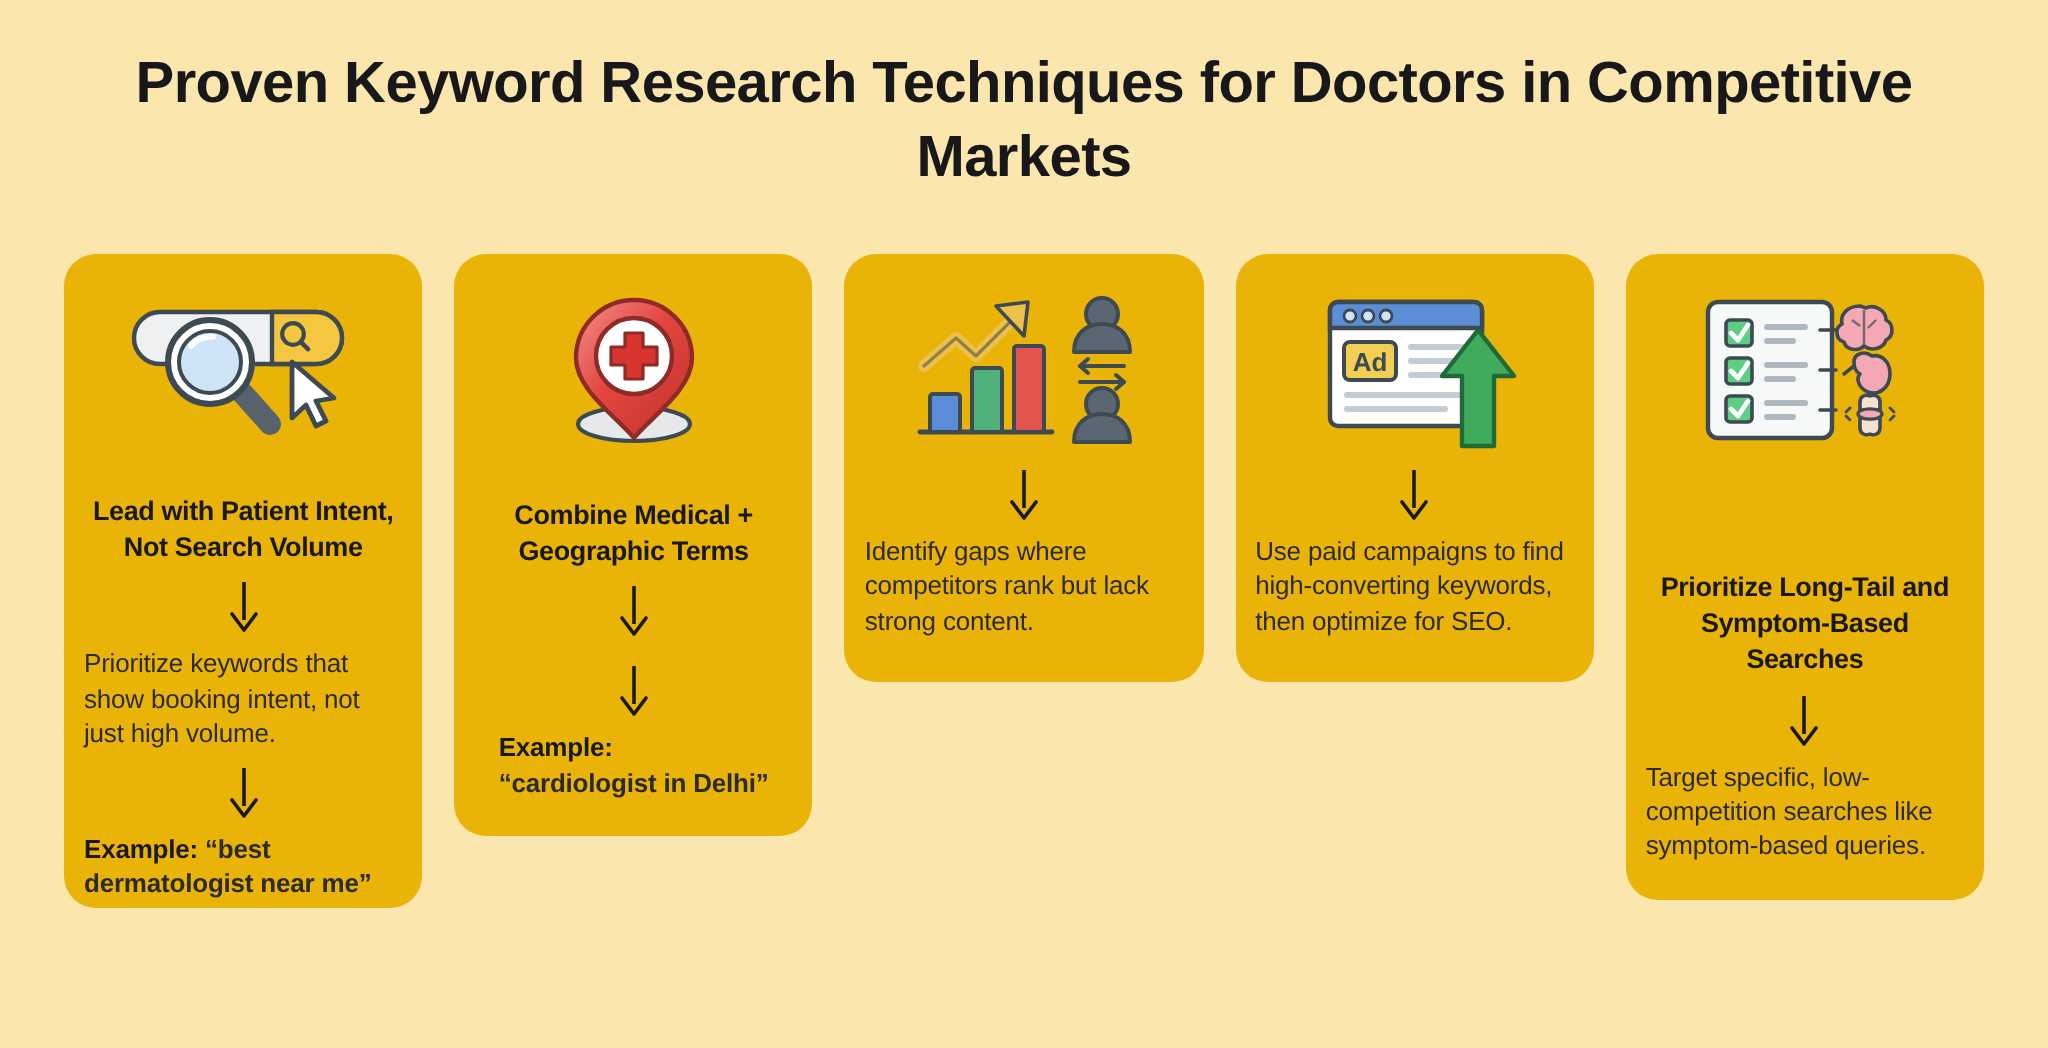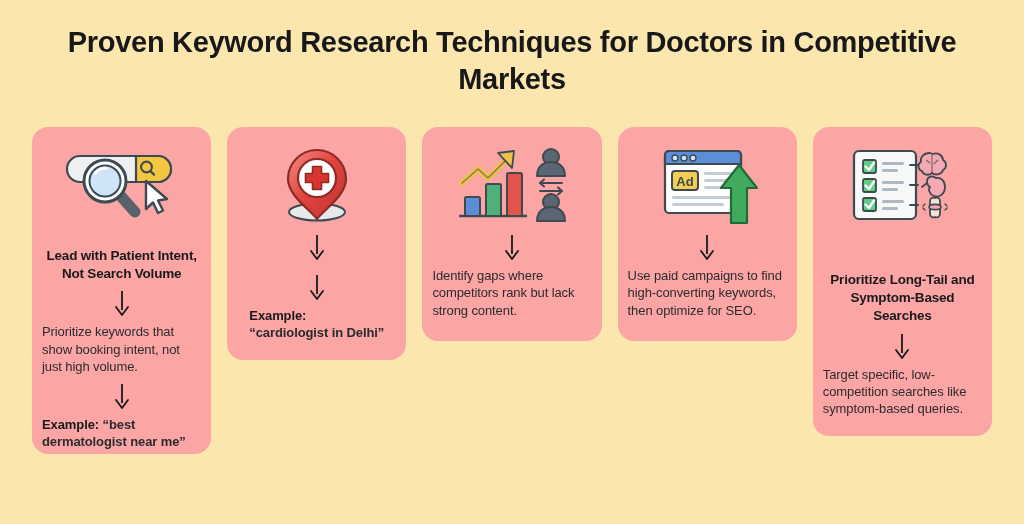--- a/index.html
+++ b/index.html
@@ -43,21 +43,21 @@
     top: 127px;
     left: 32px;
     width: 960px;
     display: flex;
     align-items: flex-start;
     gap: 16px;
   }
 
   .card {
     width: 180px;
-    background: #fca5a5;
+    background: #eab308;
     border-radius: 16px;
     padding: 16px 10px 18px 10px;
     display: flex;
     flex-direction: column;
     align-items: center;
   }
 
   .card-icon {
     width: 120px;
     height: 84px;
@@ -105,21 +105,21 @@
 
   
   .card--1 { padding-bottom: 4px; }
   .card--2 { padding-bottom: 18px; }
   .card--3 { padding-bottom: 22px; }
   .card--4 { padding-bottom: 22px; }
   .card--5 { padding-bottom: 18px; }
 
   .card--3 .card-heading,
   .card--4 .card-heading { margin-top: 44px; }
-  .card--5 .card-heading { margin-top: 44px; }
+  .card--5 .card-heading { margin-top: 58px; }
   .card--2 .card-heading { margin-top: 22px; }
 
   svg { overflow: visible; }
 </style>
 </head>
 <body>
 
 <div id="infographic">
 
   <div class="title">Proven Keyword Research Techniques for Doctors in Competitive Markets</div>
@@ -187,20 +187,21 @@
           <ellipse cx="60" cy="69" rx="28" ry="8.5" fill="#e6e8ea" stroke="#3e4a52" stroke-width="2"></ellipse>
 
           <path d="M60 7 C44 7 31 20 31 36 C31 52 52 66 60 76 C68 66 89 52 89 36 C89 20 76 7 60 7 Z" fill="url(#pinGrad)" stroke="#8e2b27" stroke-width="2.2"></path>
 
           <circle cx="60" cy="35" r="19" fill="#ffffff" stroke="#8e2b27" stroke-width="2.2"></circle>
 
           <path d="M55.5 23.5 h9 v7 h7 v9 h-7 v7 h-9 v-7 h-7 v-9 h7 z" fill="#d8352f" stroke="#8e2b27" stroke-width="1.6" stroke-linejoin="round"></path>
         </svg>
       </div>
 
+      <div class="card-heading">Combine Medical + Geographic Terms</div>
 
       <div class="arrow">
         <svg width="18" height="26" viewBox="0 0 18 26">
           <line x1="9" y1="1" x2="9" y2="20" stroke="#19191b" stroke-width="1.8"></line>
           <path d="M3 17 L9 25 L15 17" fill="none" stroke="#19191b" stroke-width="1.8" stroke-linecap="round" stroke-linejoin="round"></path>
         </svg>
       </div>
 
 
       <div class="arrow">

